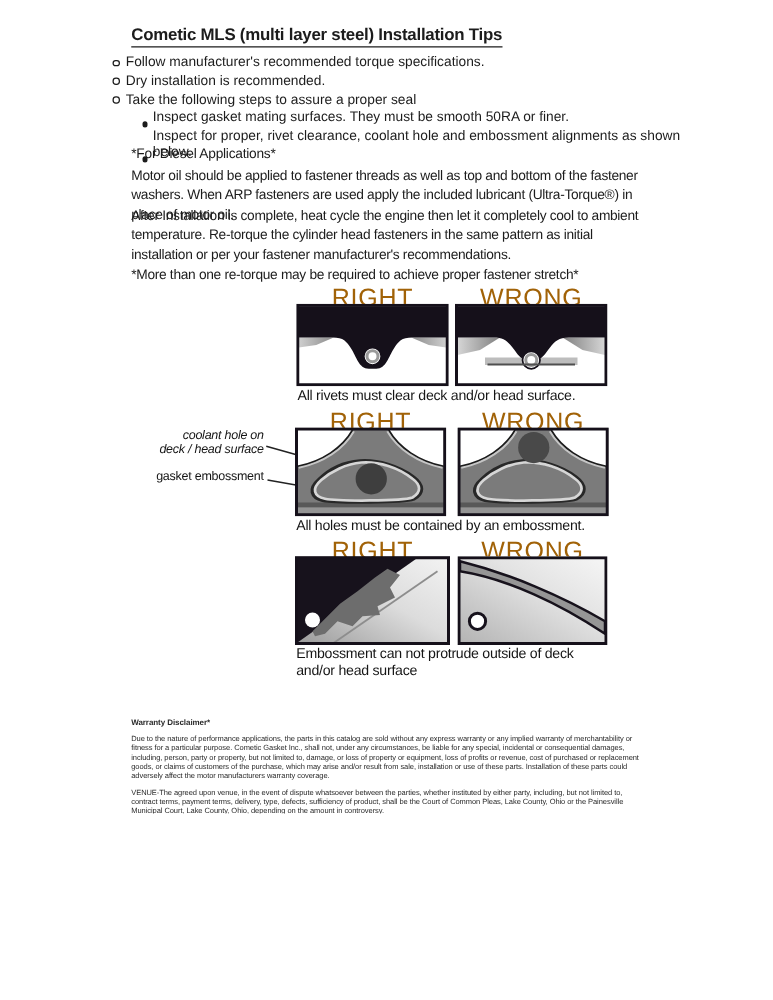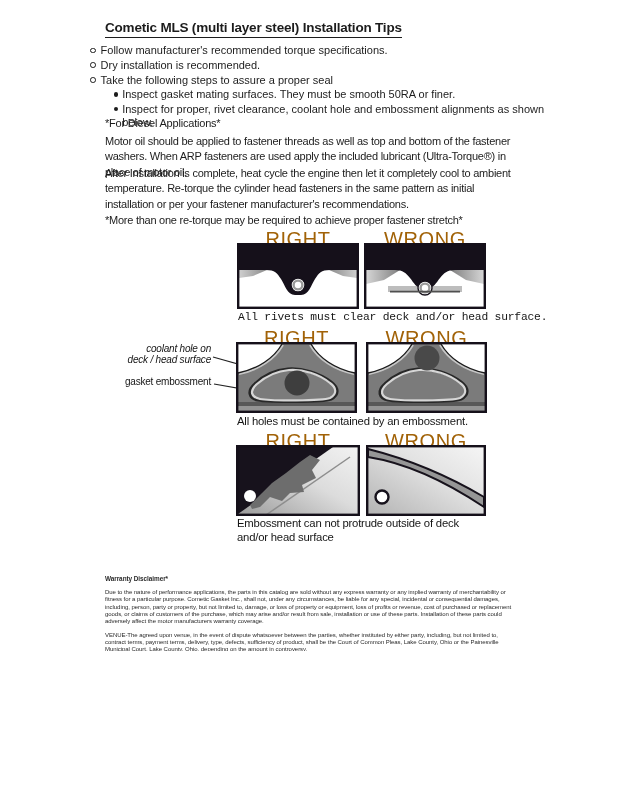--- a/index.html
+++ b/index.html
@@ -7,21 +7,21 @@
         font-family:"Liberation Sans","DejaVu Sans",sans-serif;color:#1c1c1c;}
   .abs{position:absolute;}
 
   .doc-title{left:105px;top:20px;font-size:13.5px;font-weight:bold;letter-spacing:-0.2px;
              border-bottom:1.6px solid #1c1c1c;padding-bottom:2px;display:inline-block;}
 
   .bullets{left:90px;top:44px;width:470px;font-size:11px;line-height:13.2px;}
   .b-row{display:flex;align-items:flex-start;margin-bottom:1.6px;}
   .b-dot{width:3.6px;height:3.6px;border:1.1px solid #1c1c1c;border-radius:50%;
          margin:3.6px 5px 0 0;flex:0 0 auto;}
-  .b-sub{margin-left:24px;}
+  .b-sub{margin-left:24px;align-items:flex-end;}
   .b-dot-filled{width:4.2px;height:4.2px;background:#1c1c1c;border-radius:50%;
                 margin:4px 4px 0 0;flex:0 0 auto;}
 
   .section-head{left:105px;top:117px;font-size:11px;font-weight:normal;letter-spacing:-0.2px;}
   .body-par{left:105px;width:418px;font-size:11px;line-height:15.3px;letter-spacing:-0.25px;}
   .p1{top:134px;} .p2{top:166px;} .p3{top:213px;}
 
   .rw-label{font-size:20px;letter-spacing:0.6px;text-align:center;width:122px;color:#a16207;}
   .panel{position:absolute;}
   .panel svg{display:block;}
@@ -114,21 +114,21 @@
       <polygon points="120,27 86,27 102,37 120,41" fill="url(#wR2)"></polygon>
       <rect x="24" y="43" width="74" height="6" fill="#bdbdbd"></rect>
       <path d="M2,2 H120 V27 H91 C83,27 80,30 76,35 C72,40 70,45 63,45 H59 C52,45 50,40 46,35 C42,30 39,27 31,27 H2 Z" fill="#15101a"></path>
       <circle cx="61" cy="45" r="7" fill="#fff" stroke="#15101a" stroke-width="1.4"></circle>
       <circle cx="61" cy="45" r="4.4" fill="#fff" stroke="#9a9a9a" stroke-width="2.4"></circle>
       <line x1="26" y1="48.6" x2="96" y2="48.6" stroke="#4f4f4f" stroke-width="1.6"></line>
       <rect x="1.2" y="1.2" width="119.6" height="63.6" fill="none" stroke="#15101a" stroke-width="2.4"></rect>
     </svg>
   </div>
 
-  <div class="abs caption" style="left:238px;top:311px;font-family:Liberation Mono, monospace;">All rivets must clear deck and/or head surface.</div>
+  <div class="abs caption" style="left:238px;top:311px;">All rivets must clear deck and/or head surface.</div>
 
   <div class="abs rw-label" style="left:236px;top:327px;width:121px;">RIGHT</div>
   <div class="abs rw-label" style="left:366px;top:327px;width:121px;">WRONG</div>
 
   <div class="abs side-label" style="right:407px;top:344px;width:95px;font-style:italic;">coolant hole on
 deck / head surface</div>
   <div class="abs side-label" style="right:407px;top:377px;width:95px;">gasket embossment</div>
 
   <svg class="abs" style="left:205px;top:348px;" width="110" height="52">
     <line x1="8" y1="9" x2="90" y2="32" stroke="#222" stroke-width="1.2"></line>

